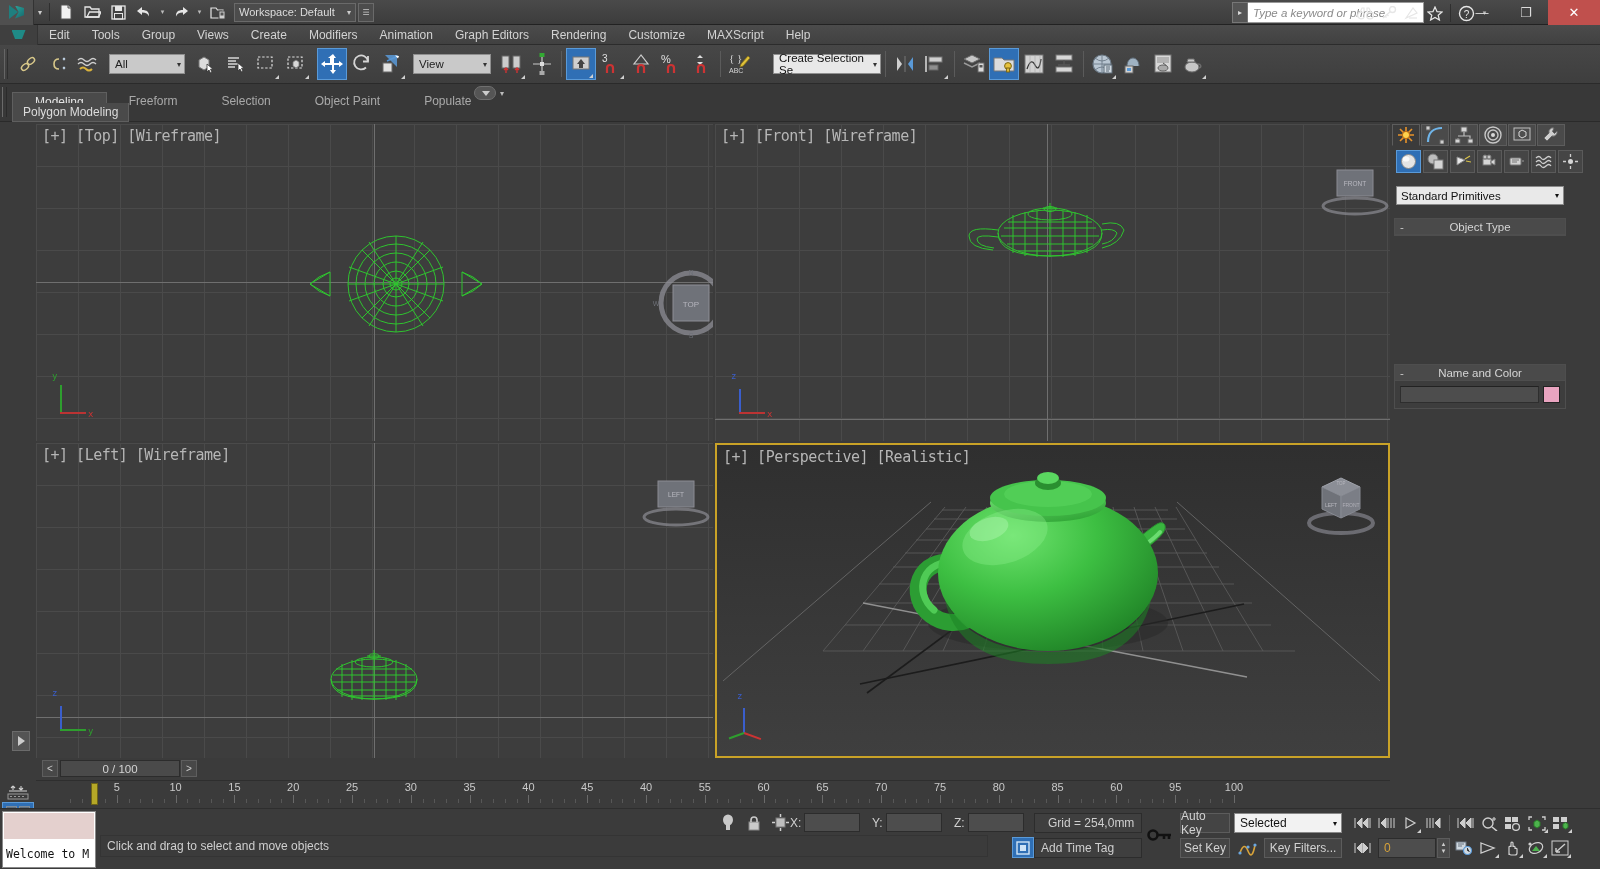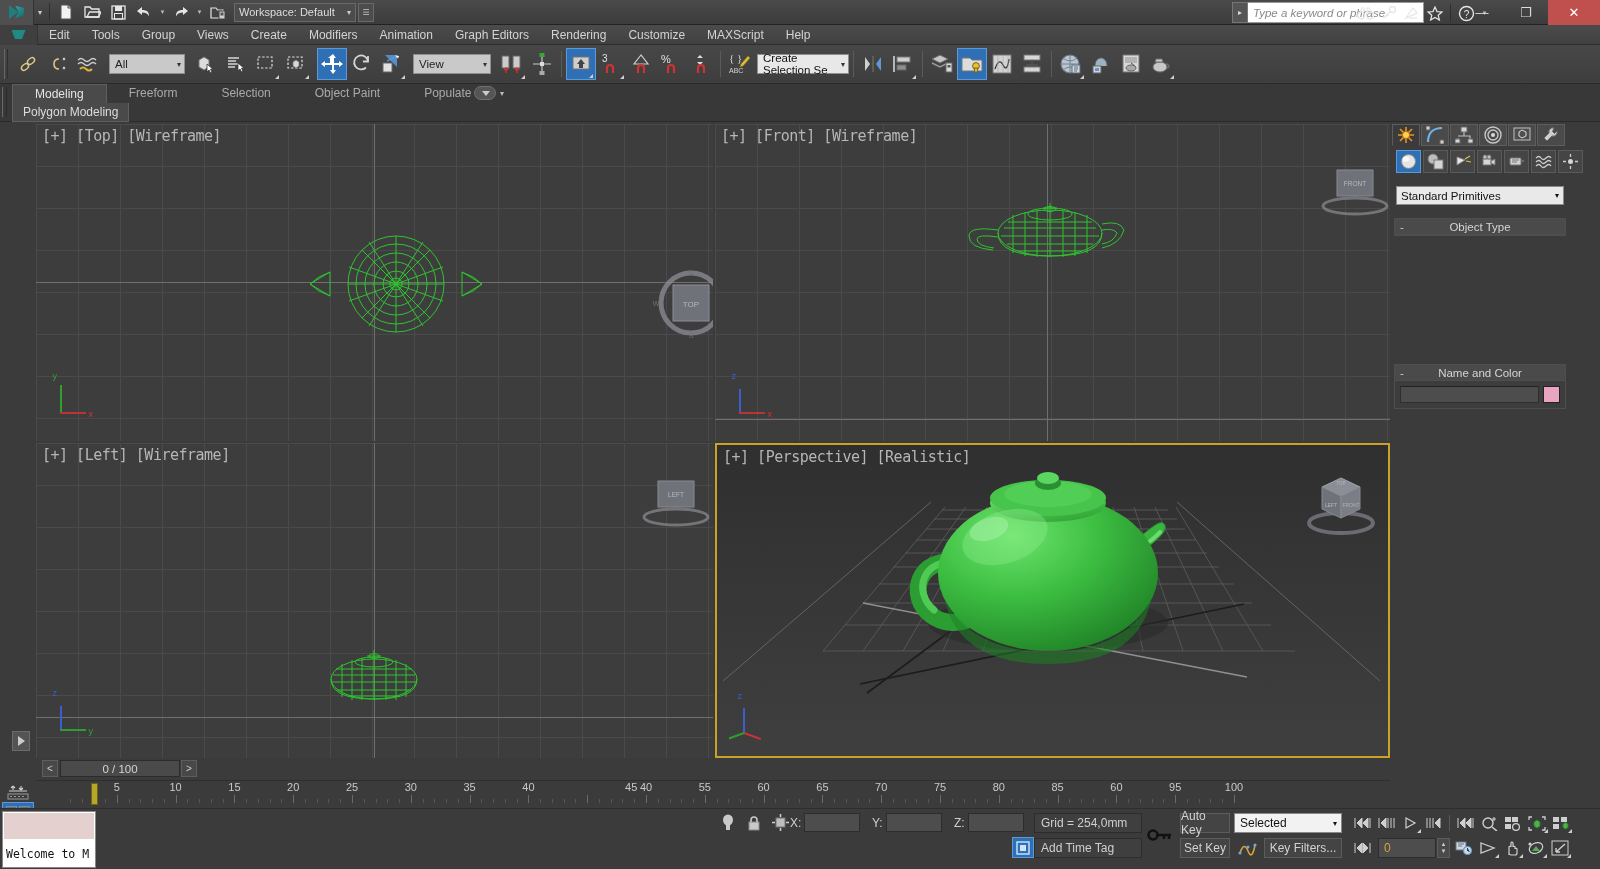--- a/index.html
+++ b/index.html
@@ -86,21 +86,21 @@
   }
   .combo .ar{margin-left:auto;margin-right:3px;font-size:8px;color:#333;}
   .combo.white{background:#e8e8e8;color:#111;}
 
   
   .ribbon{
     position:absolute;left:0;top:84px;width:1600px;height:38px;
     background:#383838;border-bottom:1px solid #2a2a2a;
   }
   .rib-grip{position:absolute;left:2px;top:3px;width:5px;height:30px;border-left:1px solid #6a6a6a;border-right:1px solid #2b2b2b;}
-  .rib-tabs{position:absolute;left:12px;top:0;height:19px;display:flex;text-align:right;}
+  .rib-tabs{position:absolute;left:12px;top:8px;height:19px;display:flex;text-align:right;}
   .rtab{padding:0 22px;height:19px;line-height:19px;font-size:12px;color:#a9a9a9;}
   .rtab.sel{background:#4a4a4a;color:#e4e4e4;border-top:1px solid #5f5f5f;border-left:1px solid #5f5f5f;border-right:1px solid #5f5f5f;}
   .rib-pill{position:absolute;left:474px;top:2px;width:22px;height:14px;background:#555;border-radius:7px;border:1px solid #707070;}
   .rib-pill:after{content:"";position:absolute;left:7px;top:4px;width:0;height:0;border-left:4px solid transparent;border-right:4px solid transparent;border-top:5px solid #ccc;}
   .rib-pill-ar{position:absolute;left:500px;top:5px;font-size:8px;color:#bbb;}
   .rib-panel{
     position:absolute;left:12px;top:19px;height:19px;line-height:19px;
     background:#4a4a4a;color:#dcdcdc;padding:0 10px;font-size:12px;
     border-left:1px solid #5f5f5f;border-right:1px solid #5f5f5f;border-bottom:1px solid #5f5f5f;
   }
@@ -194,21 +194,21 @@
     font-family:"DejaVu Sans Mono",monospace;font-size:11.5px;line-height:26px;padding-left:2px;overflow:hidden;white-space:nowrap;}
   .stat-line1{position:absolute;left:100px;top:2px;width:620px;height:22px;background:#424242;border:1px solid #2c2c2c;
     display:flex;align-items:center;padding-left:6px;color:#cfcfcf;font-size:12px;}
   .stat-line2{position:absolute;left:100px;top:26px;width:888px;height:22px;background:#3b3b3b;border:1px solid #343434;
     display:flex;align-items:center;padding-left:6px;color:#cfcfcf;font-size:12px;}
   .si{position:absolute;top:4px;width:20px;height:19px;display:flex;align-items:center;justify-content:center;color:#c9c9c9;}
   .coordgrp{position:absolute;left:790px;top:4px;display:flex;align-items:center;gap:2px;}
   .coordgrp .cl{font-size:12px;color:#cfcfcf;width:12px;}
   .coordgrp .cf{width:56px;height:19px;background:#4d4d4d;border:1px solid #2c2c2c;}
   .gridlbl{position:absolute;left:1034px;top:4px;width:108px;height:20px;background:#3f3f3f;border:1px solid #2c2c2c;
-    display:flex;align-items:center;padding-left:6px;font-size:12px;color:#cfcfcf;}
+    display:flex;align-items:center;padding-left:13px;font-size:12px;color:#cfcfcf;}
   .addtag{position:absolute;left:1034px;top:29px;width:108px;height:20px;background:#3f3f3f;border:1px solid #2c2c2c;
     display:flex;align-items:center;padding-left:6px;font-size:12px;color:#cfcfcf;}
   .tagico{position:absolute;left:1012px;top:28px;width:22px;height:21px;background:#2f6fb5;border:1px solid #5a9ad8;
     display:flex;align-items:center;justify-content:center;}
   .keyico{position:absolute;left:1146px;top:6px;width:28px;height:40px;display:flex;align-items:center;justify-content:center;}
   .akbtn{position:absolute;left:1180px;width:50px;height:20px;background:#444;border:1px solid #5c5c5c;
     display:flex;align-items:center;justify-content:center;font-size:12px;color:#d2d2d2;}
   .selcombo{position:absolute;left:1234px;top:4px;width:108px;height:20px;background:#f2f2f2;border:1px solid #888;
     color:#111;display:flex;align-items:center;padding-left:5px;font-size:12px;}
   .selcombo .ar{margin-left:auto;margin-right:4px;font-size:8px;}
@@ -480,21 +480,21 @@
         </svg>
     </div>
     <div class="tsep"></div>
     <div class="tbi">
       <svg width="24" height="24" viewBox="0 0 24 24">
           <text x="1" y="10" font-size="11" fill="#d5d5d5" font-family="Liberation Serif">{ }</text>
           <text x="1" y="21" font-size="7" fill="#d5d5d5" font-family="Liberation Sans">ABC</text>
           <path d="M13 12l7-8 2 2-7 8-3 1z" fill="#e0c23a" stroke="#8a7418" stroke-width=".8"></path>
         </svg>
     </div>
-    <div class="combo white" style="width:92px;margin-left:2px;">
+    <div class="combo white" style="width:108px;margin-left:18px;">
       <span>Create Selection Se</span>
       <span class="ar">▾</span>
     </div>
     <div class="tsep"></div>
     <div class="tbi">
       <svg width="22" height="20" viewBox="0 0 22 20">
           <path d="M3 3l5 7-5 7z" fill="#cfcfcf"></path>
           <path d="M11 2v16" stroke="#777" stroke-width="1"></path>
           <path d="M19 3l-5 7 5 7z" fill="#5a9ad8"></path>
         </svg>
@@ -946,21 +946,21 @@
         <div class="tb-tick minor" style="left: 398.32px;"></div>
         <div class="tb-tick minor" style="left: 410.08px;"></div>
         <div class="tb-tick minor" style="left: 421.84px;"></div>
         <div class="tb-tick" style="left: 492.4px;"></div>
         <div class="tb-num" style="left: 492.4px;">40</div>
         <div class="tb-tick minor" style="left: 445.36px;"></div>
         <div class="tb-tick minor" style="left: 457.12px;"></div>
         <div class="tb-tick minor" style="left: 468.88px;"></div>
         <div class="tb-tick minor" style="left: 480.64px;"></div>
         <div class="tb-tick" style="left: 551.2px;"></div>
-        <div class="tb-num" style="left: 551.2px; margin-left: 44px;">45</div>
+        <div class="tb-num" style="left: 551.2px;">45</div>
         <div class="tb-tick minor" style="left: 504.16px;"></div>
         <div class="tb-tick minor" style="left: 515.92px;"></div>
         <div class="tb-tick minor" style="left: 527.68px;"></div>
         <div class="tb-tick minor" style="left: 539.44px;"></div>
         <div class="tb-tick" style="left: 610px;"></div>
         <div class="tb-num" style="left: 610px;">40</div>
         <div class="tb-tick minor" style="left: 562.96px;"></div>
         <div class="tb-tick minor" style="left: 574.72px;"></div>
         <div class="tb-tick minor" style="left: 586.48px;"></div>
         <div class="tb-tick minor" style="left: 598.24px;"></div>
@@ -1034,20 +1034,21 @@
       <i></i>
       <i></i>
   </div>
 
   <div class="statusarea">
     <div class="mxslistener">
       <div class="mxs-pink"></div>
       <div class="mxs-white">Welcome to M</div>
     </div>
 
+    <div class="stat-line2">Click and drag to select and move objects</div>
 
     <div class="si" style="left:718px;">
       <svg width="14" height="17" viewBox="0 0 14 17">
           <ellipse cx="7" cy="6" rx="5" ry="5.5" fill="#c9c9c9"></ellipse>
           <rect x="5" y="10" width="4" height="6" fill="#c9c9c9"></rect>
         </svg>
     </div>
     <div class="si" style="left:744px;">
       <svg width="14" height="16" viewBox="0 0 14 16">
           <rect x="2" y="7" width="10" height="8" fill="#c9c9c9" stroke="#888"></rect>

